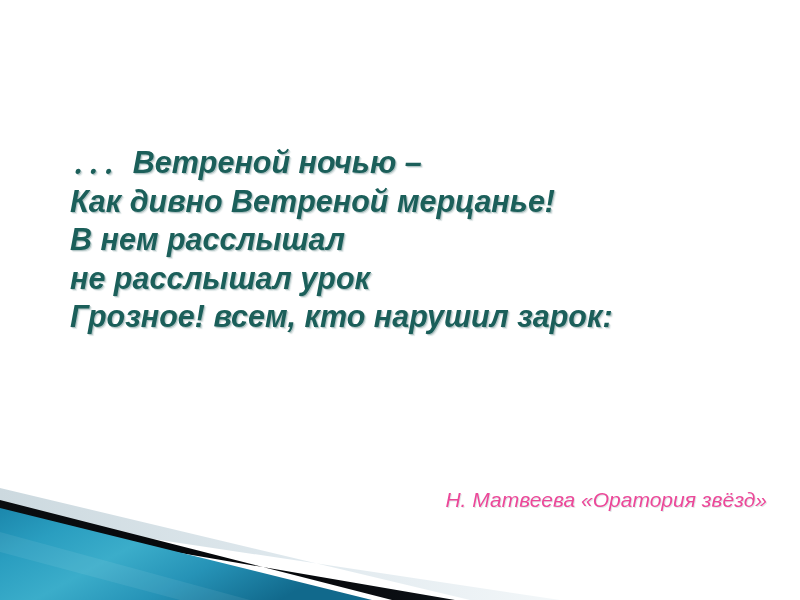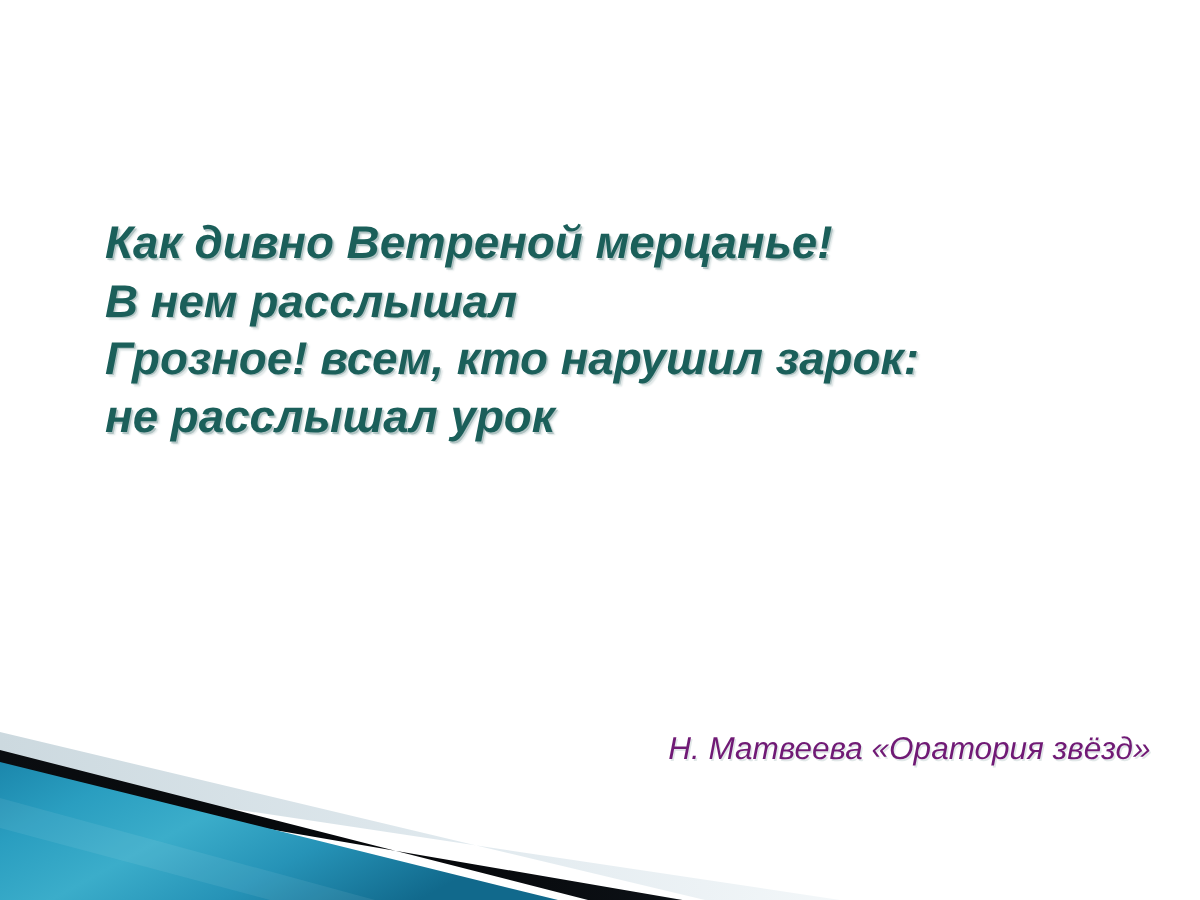--- a/index.html
+++ b/index.html
@@ -61,21 +61,21 @@
   
   #attribution {
     position: absolute;
     right: 33px;
     top: 487px;
     font-family: "Liberation Sans", sans-serif;
     font-style: italic;
     font-weight: normal;
     font-size: 21px;
     line-height: 26px;
-    color: #701a75;
+    color: #ec4899;
     white-space: pre;
     text-shadow: 1px 1px 0 rgba(170,190,190,0.35);
   }
 </style>
 </head>
 <body>
 
 <div id="slide">
 
   <div id="corner-decoration">
@@ -104,21 +104,22 @@
 
       <polygon points="0,30 392,130 455,130 0,52" fill="url(#darkGrad)"></polygon>
 
       <polygon points="0,38 372,130 0,130" fill="url(#tealGrad)"></polygon>
 
       <polygon points="0,62 250,130 180,130 0,82" fill="#ffffff" opacity="0.07"></polygon>
     </svg>
   </div>
 
   <div id="poem">
+    <div class="poem-line">․․․  Ветреной ночью –</div>
     <div class="poem-line">Как дивно Ветреной мерцанье!</div>
     <div class="poem-line">В нем расслышал</div>
+    <div class="poem-line">не расслышал урок</div>
     <div class="poem-line">Грозное! всем, кто нарушил зарок:</div>
-    <div class="poem-line">не расслышал урок</div>
   </div>
 
   <div id="attribution">Н. Матвеева «Оратория звёзд»</div>
 
 </div>
 
 </body></html>

